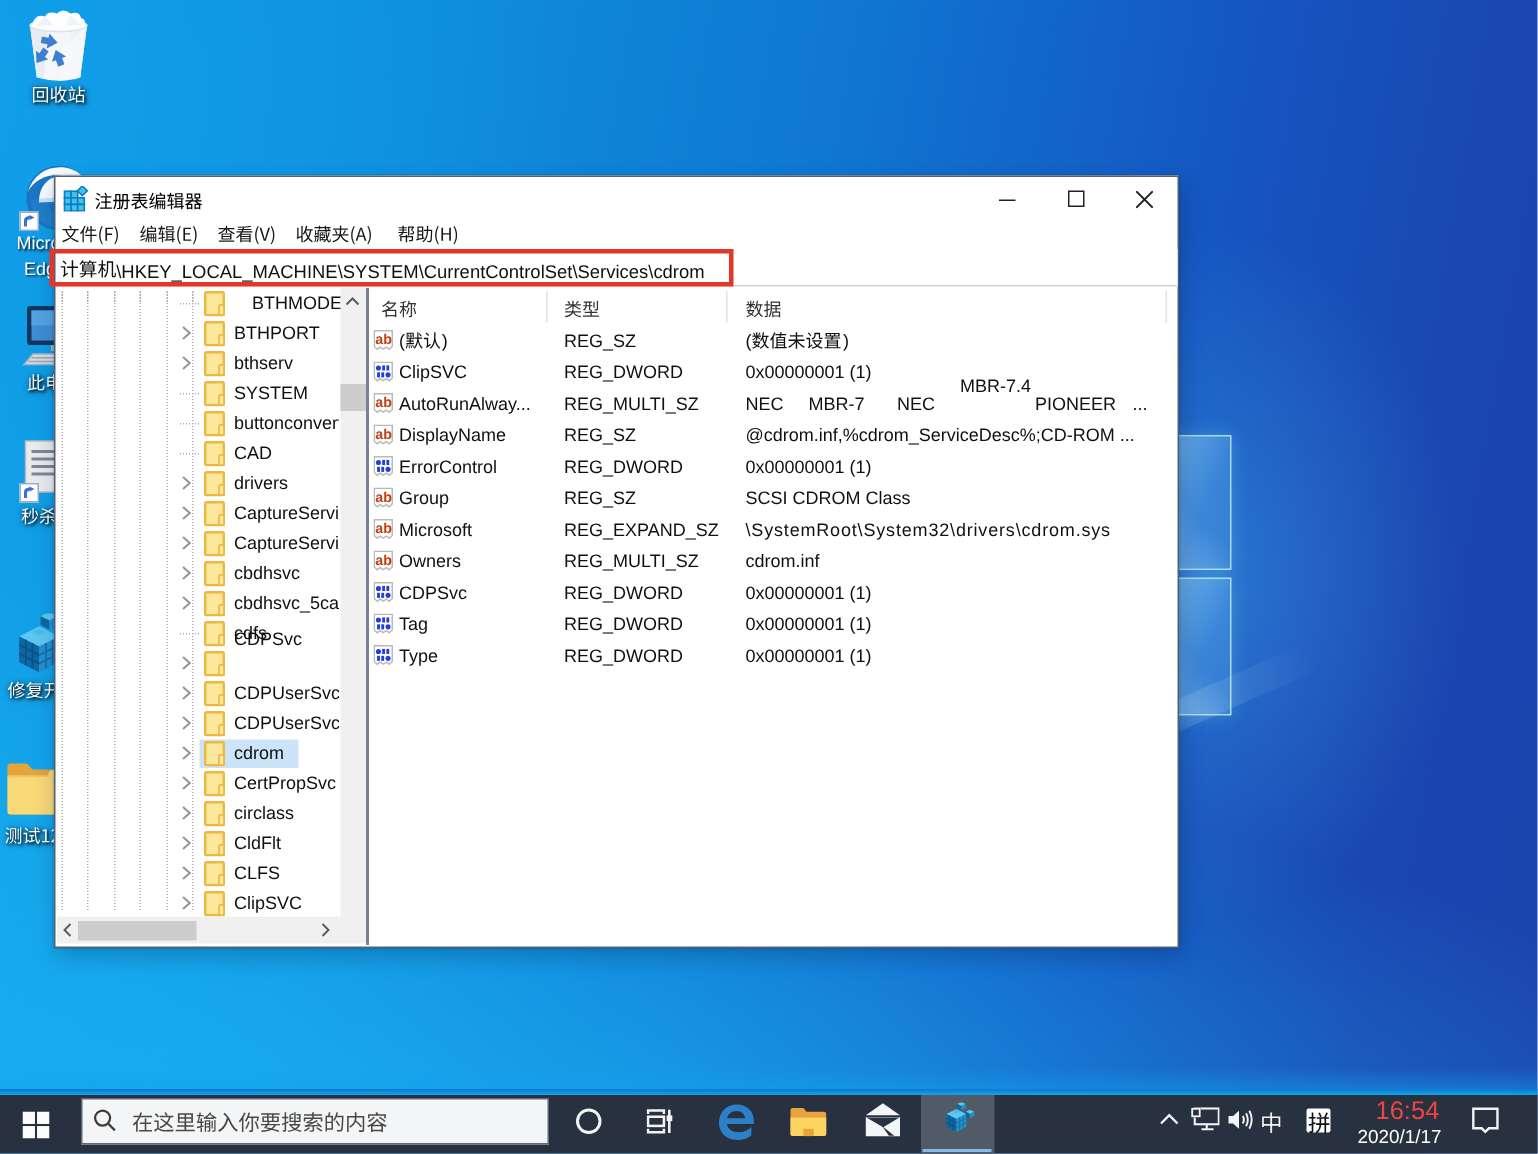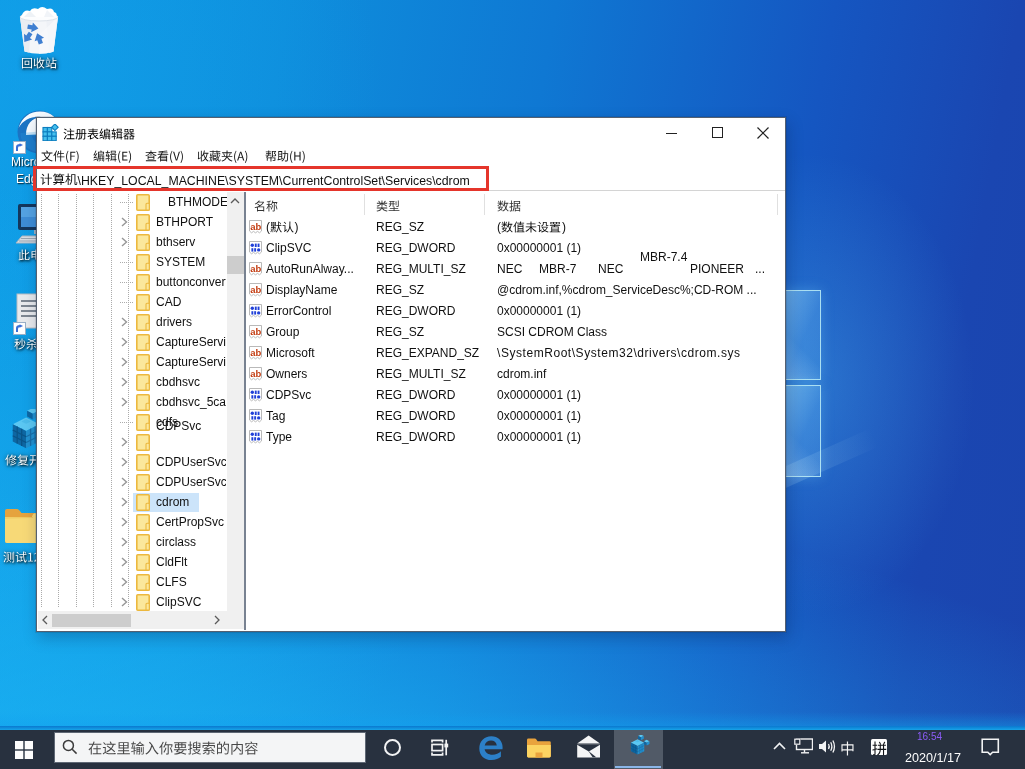--- a/index.html
+++ b/index.html
@@ -743,16 +743,16 @@
     <g transform="translate(0,13.20) scale(0.015000)" fill="#f5f5f5">
       <use href="#g4E2D" x="0"></use>
     </g>
   </svg>
 <div class="ab" style="left:871px;top:739px;width:16px;height:16px;background:#fdfdfd;border-radius:1.5px"></div>
 <svg style="position:absolute;left:871.5px;top:740.8px;" width="15.0" height="18.8">
     <g transform="translate(0,13.20) scale(0.015000)" fill="#111317">
       <use href="#g62FC" x="0"></use>
     </g>
   </svg>
-<div class="t" style="left:917px;top:731.5px;color:#8b5cf6;font-size:10px">16:54</div>
+<div class="t" style="left:917px;top:731.5px;color:#ef4444;font-size:17px">16:54</div>
 <div class="t" style="left:905px;top:752px;color:#fdfdfd;font-size:12.6px">2020/1/17</div>
 <svg class="ab" style="left:981px;top:738px" width="19" height="19" viewBox="0 0 19 19">
 <path d="M1.2 1.2 L17.3 1.2 L17.3 14.2 L11.6 14.2 L9.2 16.6 L6.8 14.2 L1.2 14.2 Z" fill="none" stroke="#f2f3f4" stroke-width="1.6"></path>
   </svg>
 </body></html>

